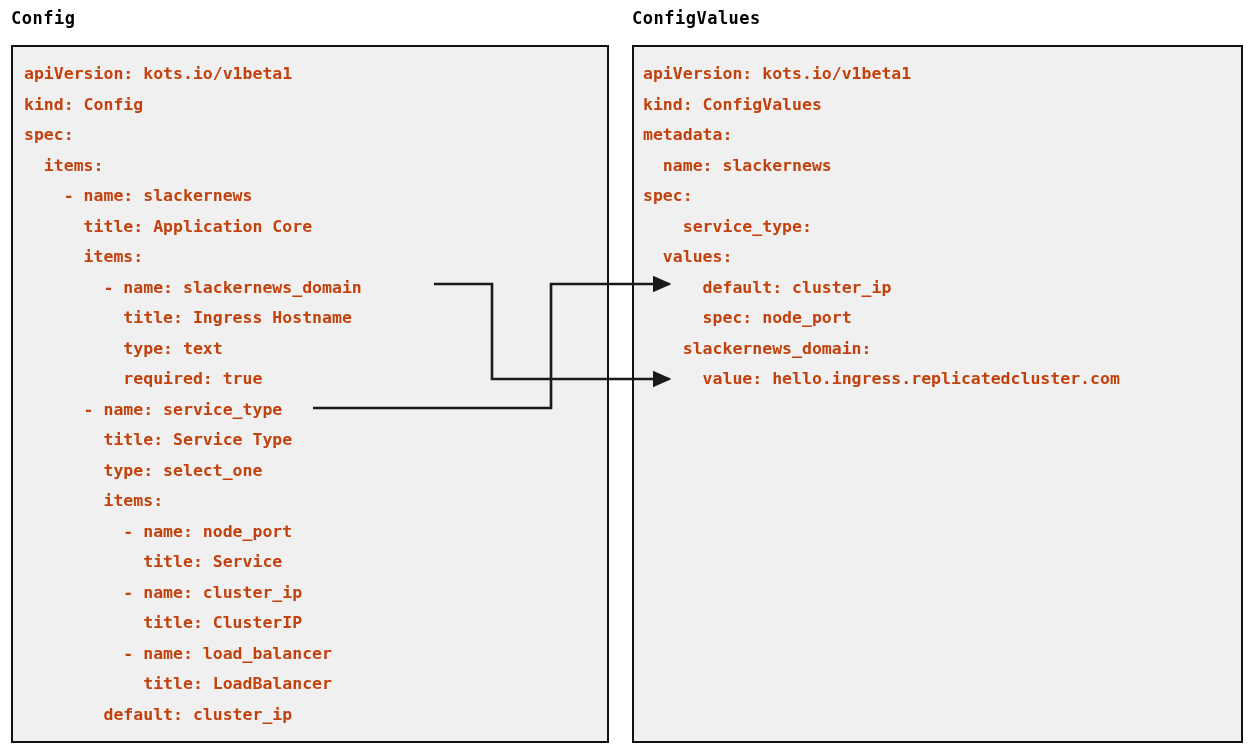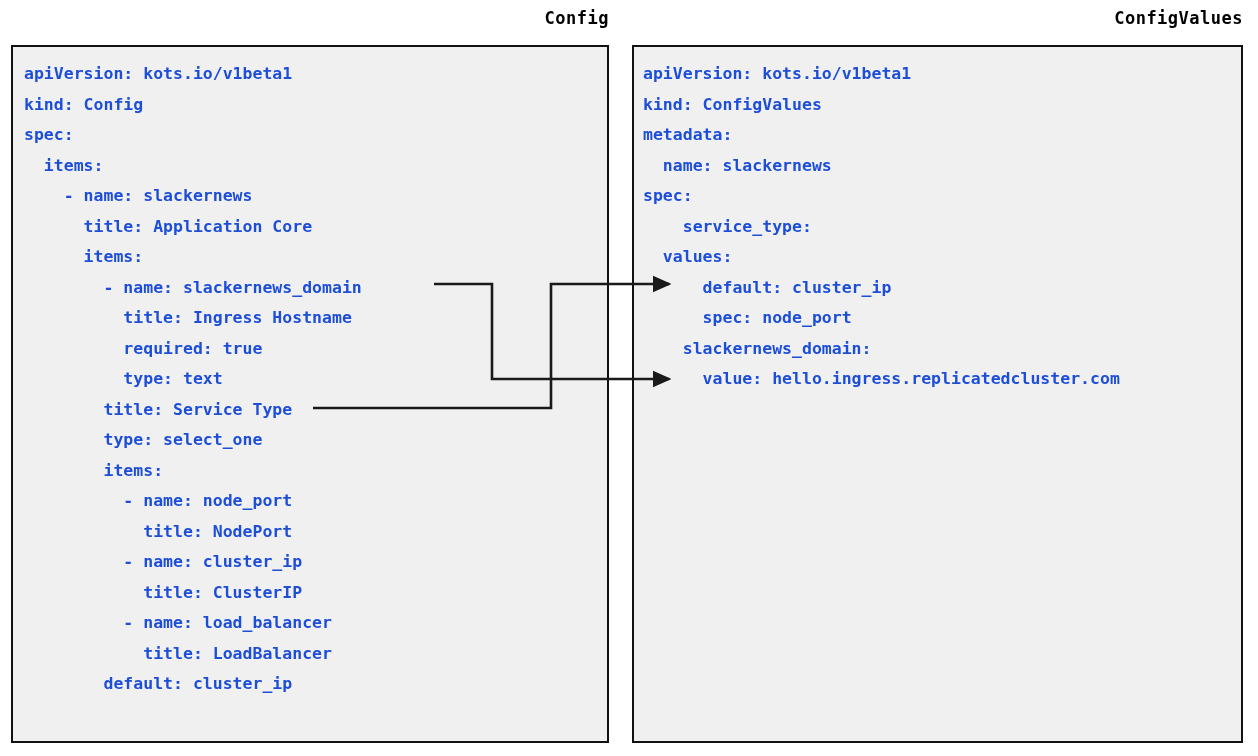--- a/index.html
+++ b/index.html
@@ -15,21 +15,21 @@
     font-family: "DejaVu Sans Mono", "Liberation Mono", monospace;
   }
 
   .panel-title {
     position: absolute;
     top: 8px;
     font-family: "DejaVu Sans Mono", "Liberation Mono", monospace;
     font-size: 17px;
     font-weight: bold;
     color: #000000;
-    text-align: right;
+    text-align: left;
     letter-spacing: 0.5px;
     white-space: nowrap;
   }
   #title-config  { left: 11px;  width: 598px; }
   #title-values  { left: 632px; width: 611px; }
 
   .panel {
     position: absolute;
     background: #f0f0f0;
     border: 2px solid #111111;
@@ -53,21 +53,21 @@
     position: absolute;
     left: 0;
     top: 0;
     padding: 12px 0 0 0;
     margin: 0;
   }
   .yline {
     font-family: "DejaVu Sans Mono", "Liberation Mono", monospace;
     font-size: 16.5px;
     font-weight: bold;
-    color: #1d4ed8;
+    color: #c2410c;
     line-height: 30.5px;
     height: 30.5px;
     white-space: pre;
     padding-left: 11px;
   }
   #panel-values .yline { padding-left: 9px; }
 
   #connectors {
     position: absolute;
     left: 0;
@@ -88,27 +88,28 @@
   <div class="yaml" id="yaml-config">
       <div class="yline">apiVersion: kots.io/v1beta1</div>
       <div class="yline">kind: Config</div>
       <div class="yline">spec:</div>
       <div class="yline">  items:</div>
       <div class="yline">    - name: slackernews</div>
       <div class="yline">      title: Application Core</div>
       <div class="yline">      items:</div>
       <div class="yline">        - name: slackernews_domain</div>
       <div class="yline">          title: Ingress Hostname</div>
+      <div class="yline">          type: text</div>
       <div class="yline">          required: true</div>
-      <div class="yline">          type: text</div>
+      <div class="yline">      - name: service_type</div>
       <div class="yline">        title: Service Type</div>
       <div class="yline">        type: select_one</div>
       <div class="yline">        items:</div>
       <div class="yline">          - name: node_port</div>
-      <div class="yline">            title: NodePort</div>
+      <div class="yline">            title: Service</div>
       <div class="yline">          - name: cluster_ip</div>
       <div class="yline">            title: ClusterIP</div>
       <div class="yline">          - name: load_balancer</div>
       <div class="yline">            title: LoadBalancer</div>
       <div class="yline">        default: cluster_ip</div>
     </div>
 </div>
 
 <div class="panel" id="panel-values">
   <div class="yaml" id="yaml-values">

